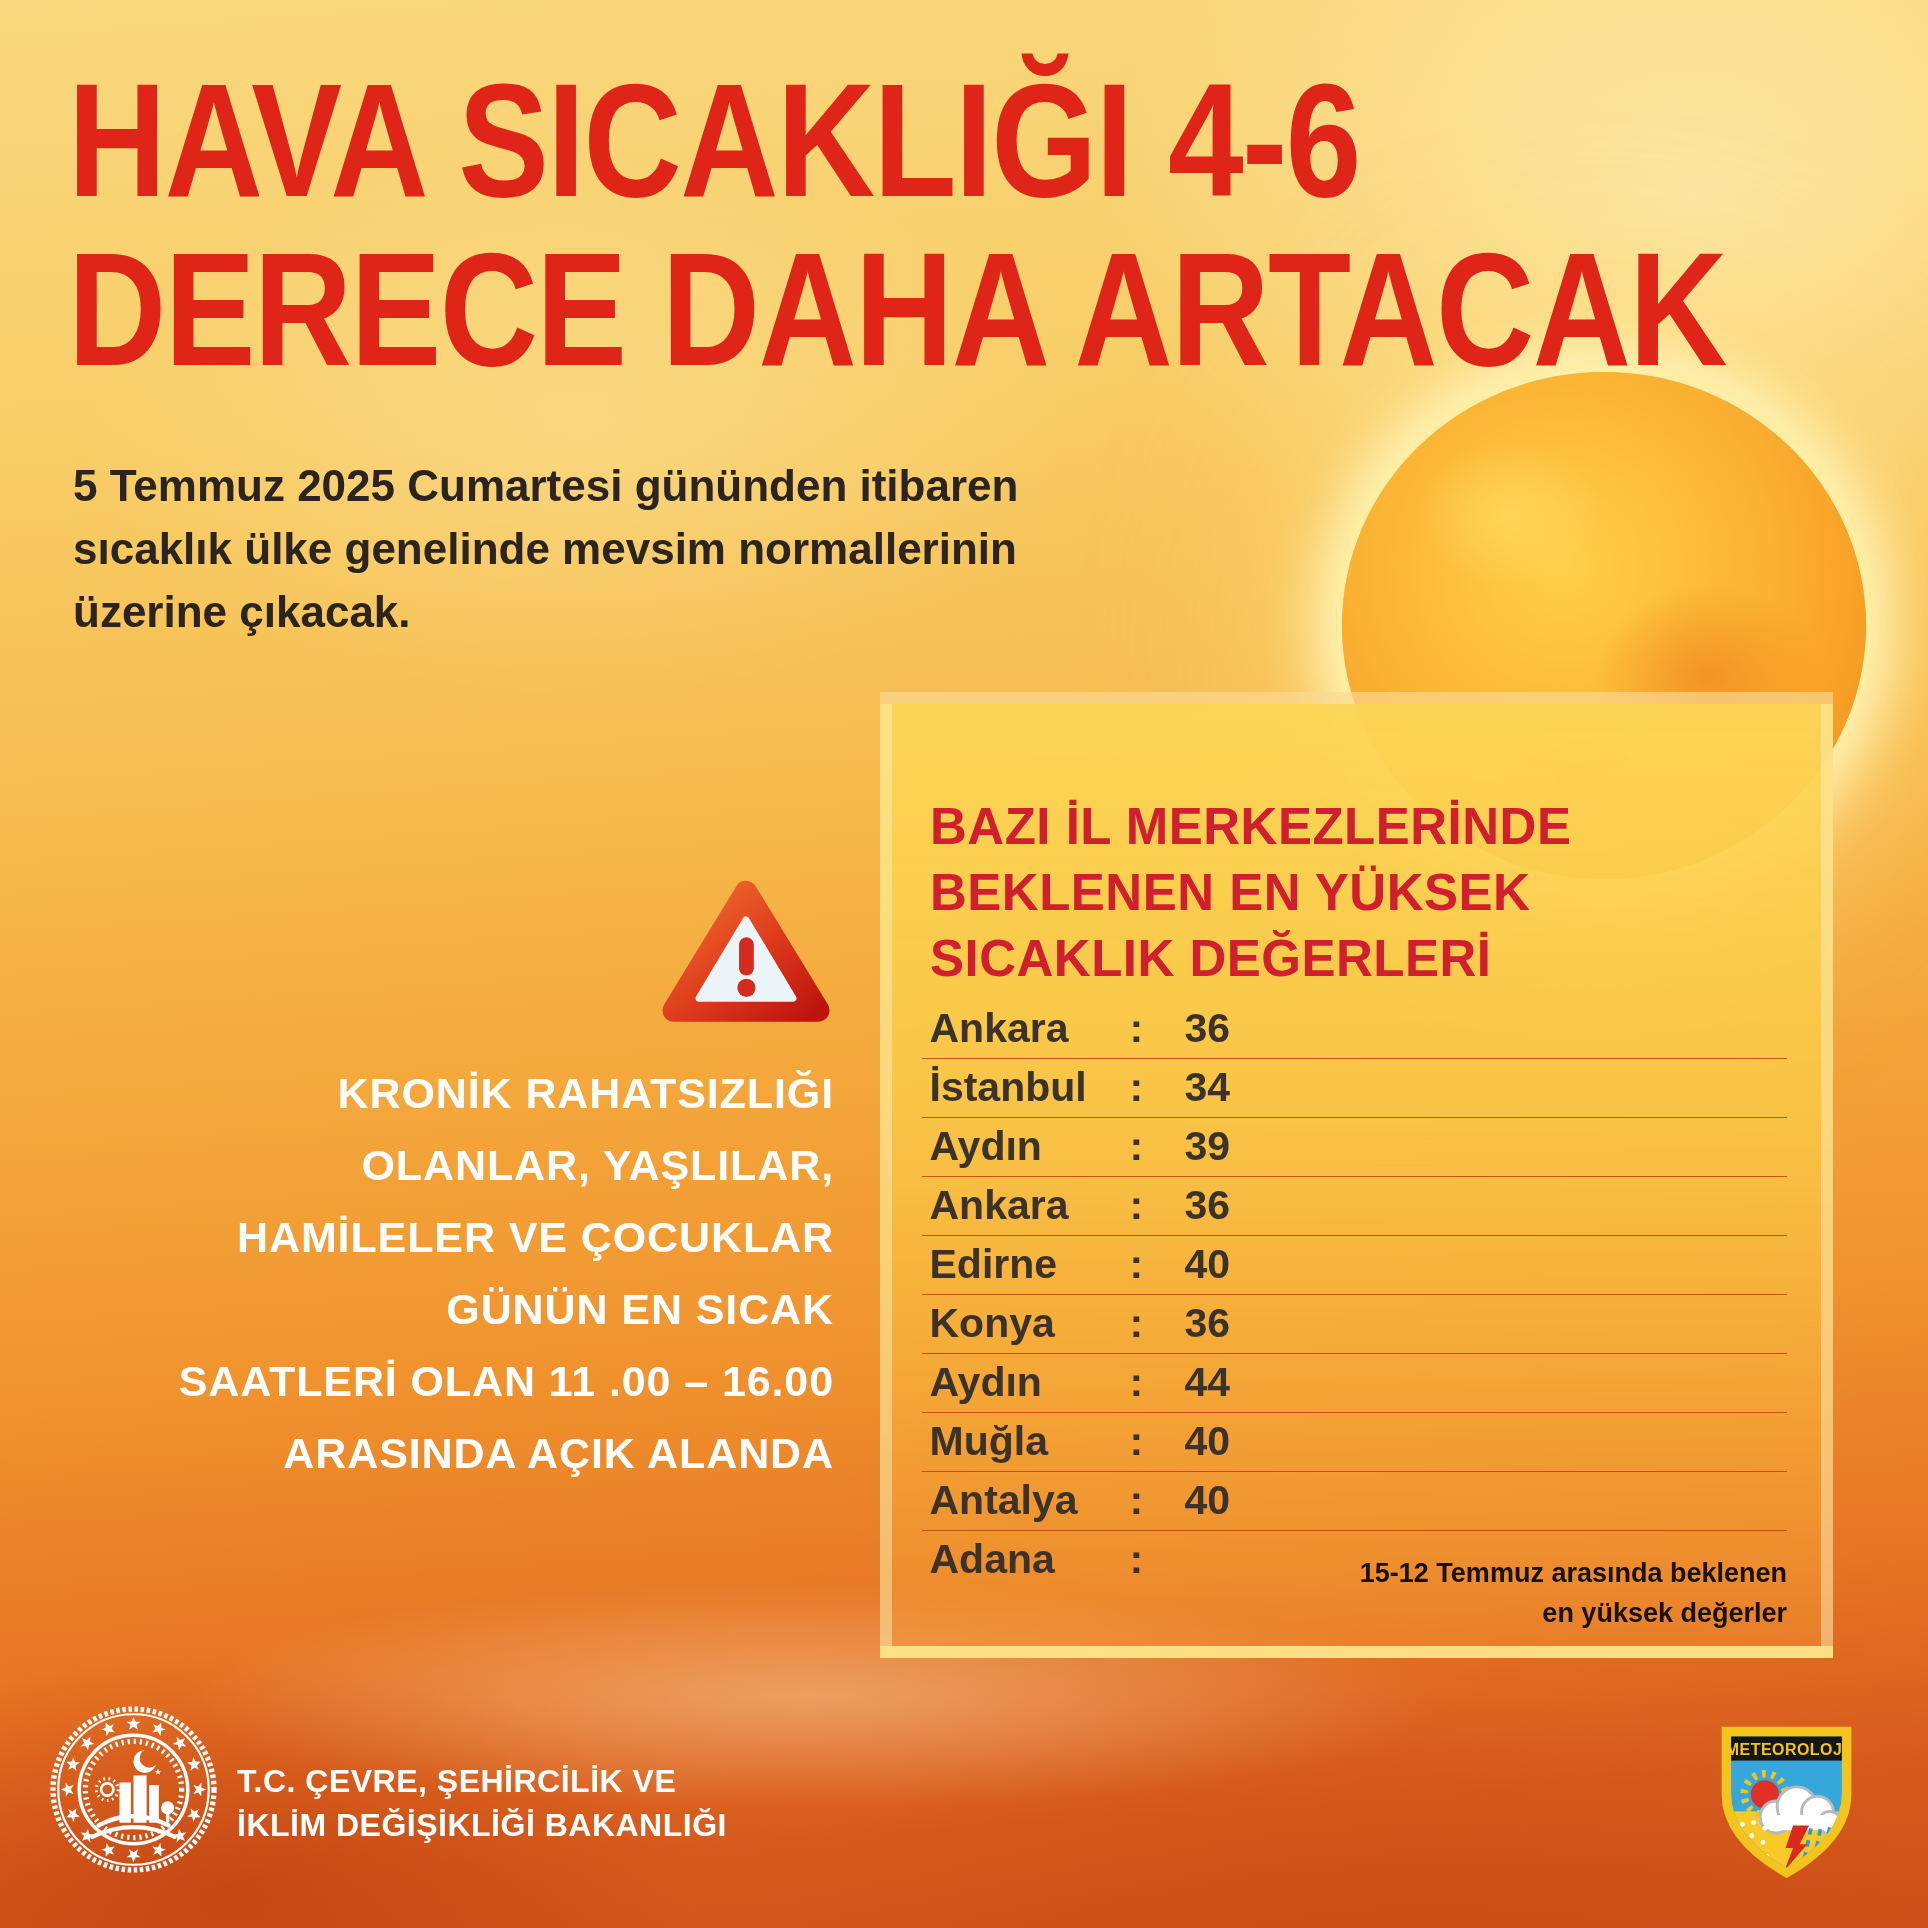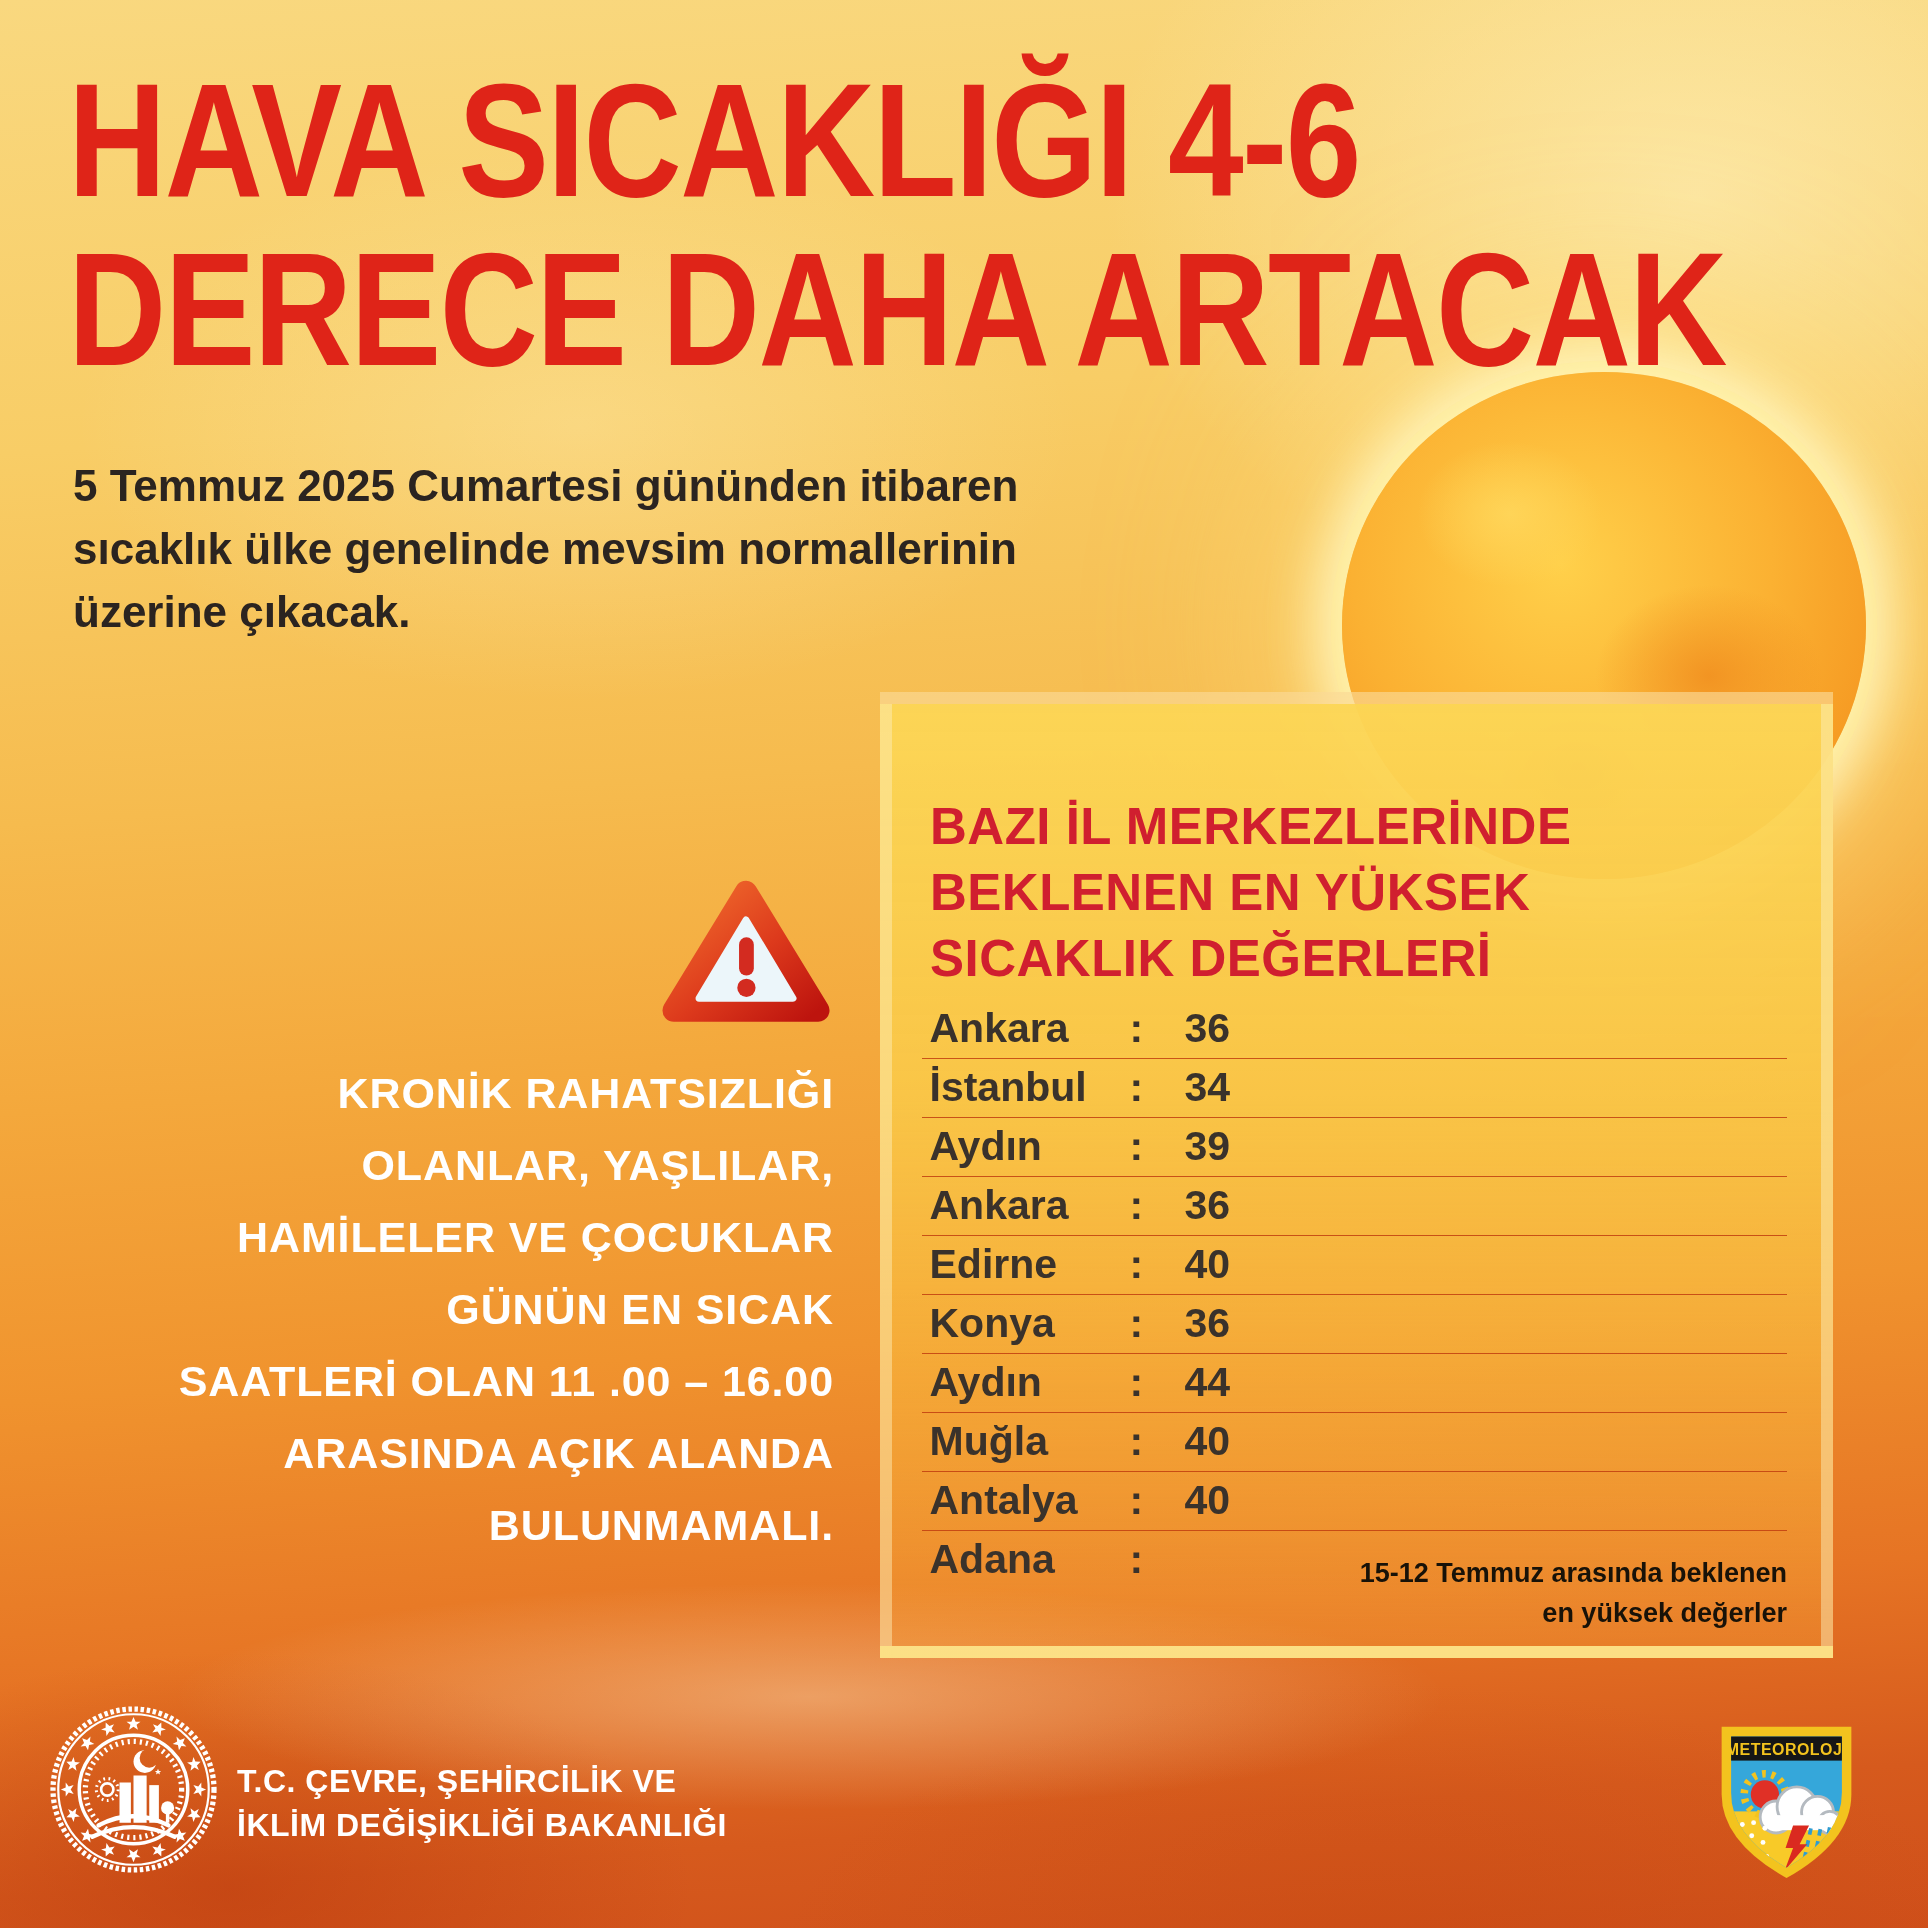--- a/index.html
+++ b/index.html
@@ -88,21 +88,20 @@
     <circle cx="100.5" cy="130" r="10.5" fill="#d32b20"></circle>
   </svg>
 
   <div class="advisory">
     <div>KRONİK RAHATSIZLIĞI</div>
     <div>OLANLAR, YAŞLILAR,</div>
     <div>HAMİLELER VE ÇOCUKLAR</div>
     <div>GÜNÜN EN SICAK</div>
     <div>SAATLERİ OLAN 11 .00 – 16.00</div>
     <div>ARASINDA AÇIK ALANDA</div>
-    <div>BULUNMAMALI.</div>
   </div>
 
   <div class="panel">
     <div class="panel-heading">
       <div>BAZI İL MERKEZLERİNDE</div>
       <div>BEKLENEN EN YÜKSEK</div>
       <div>SICAKLIK DEĞERLERİ</div>
     </div>
     <div class="ttable">
         <div class="trow">

